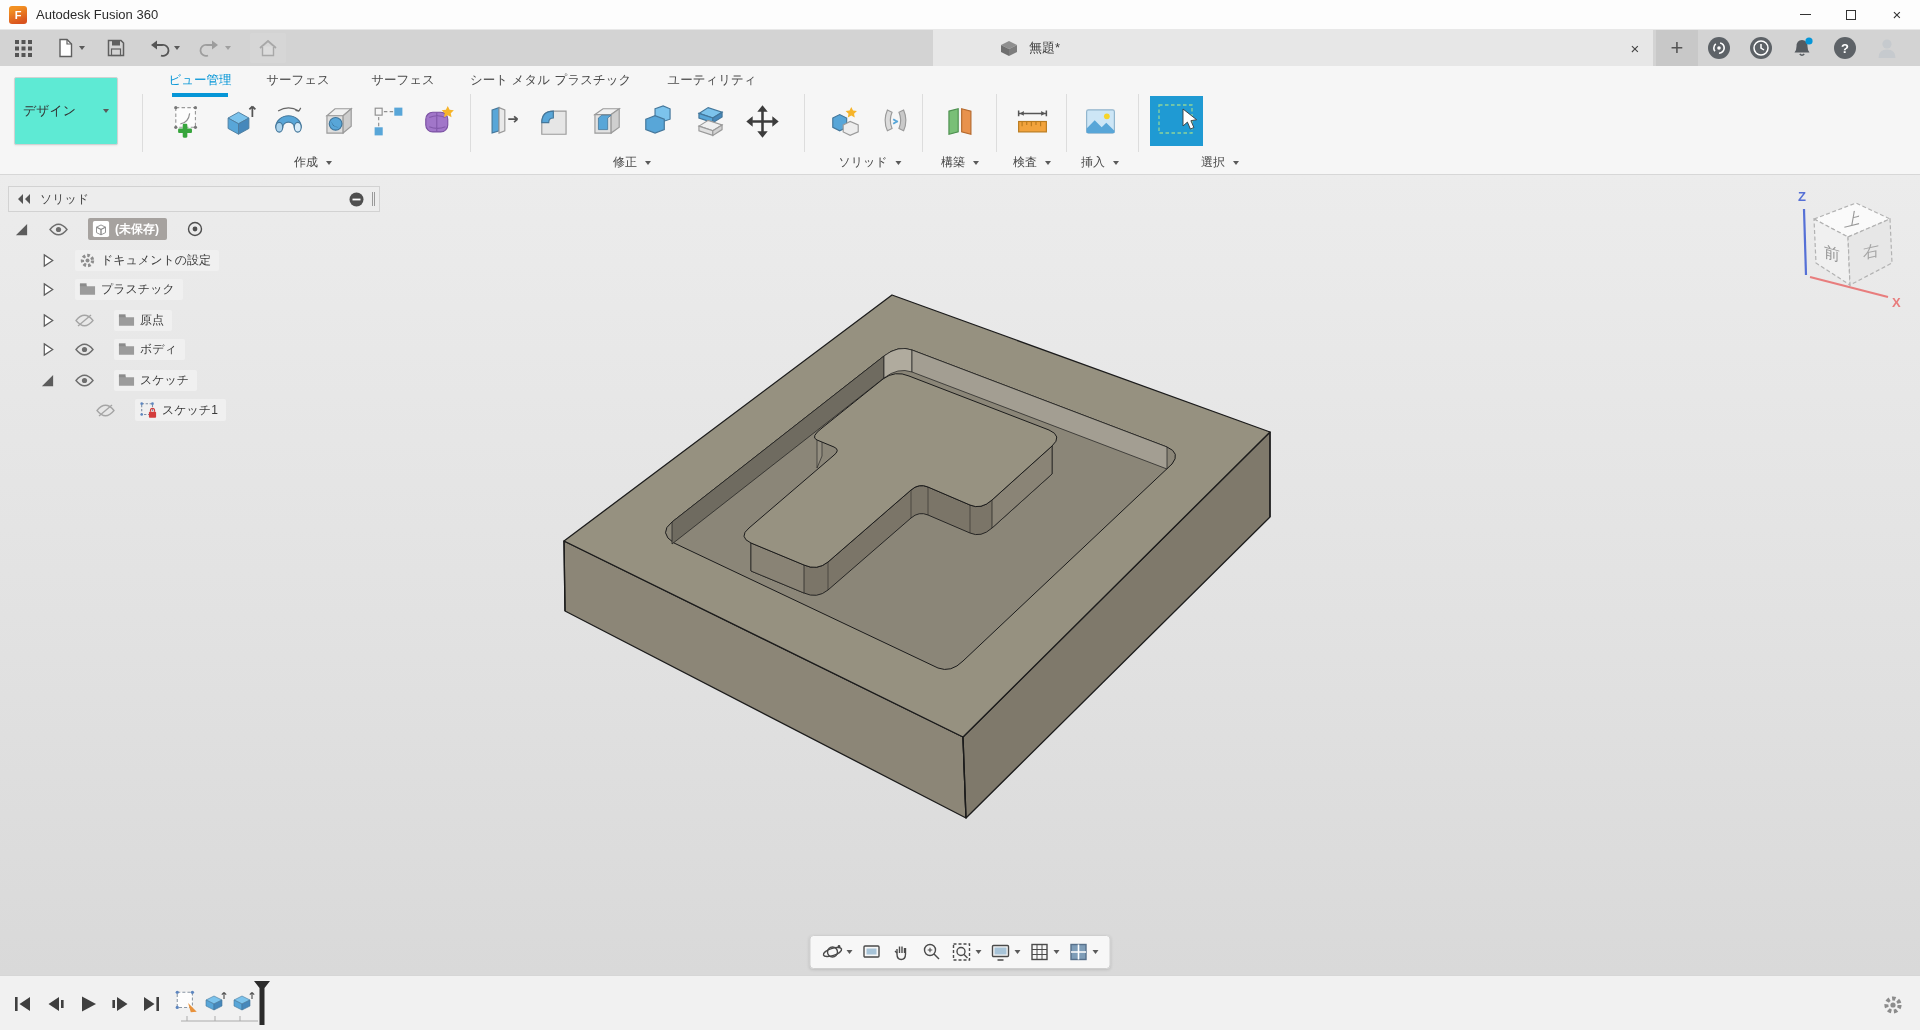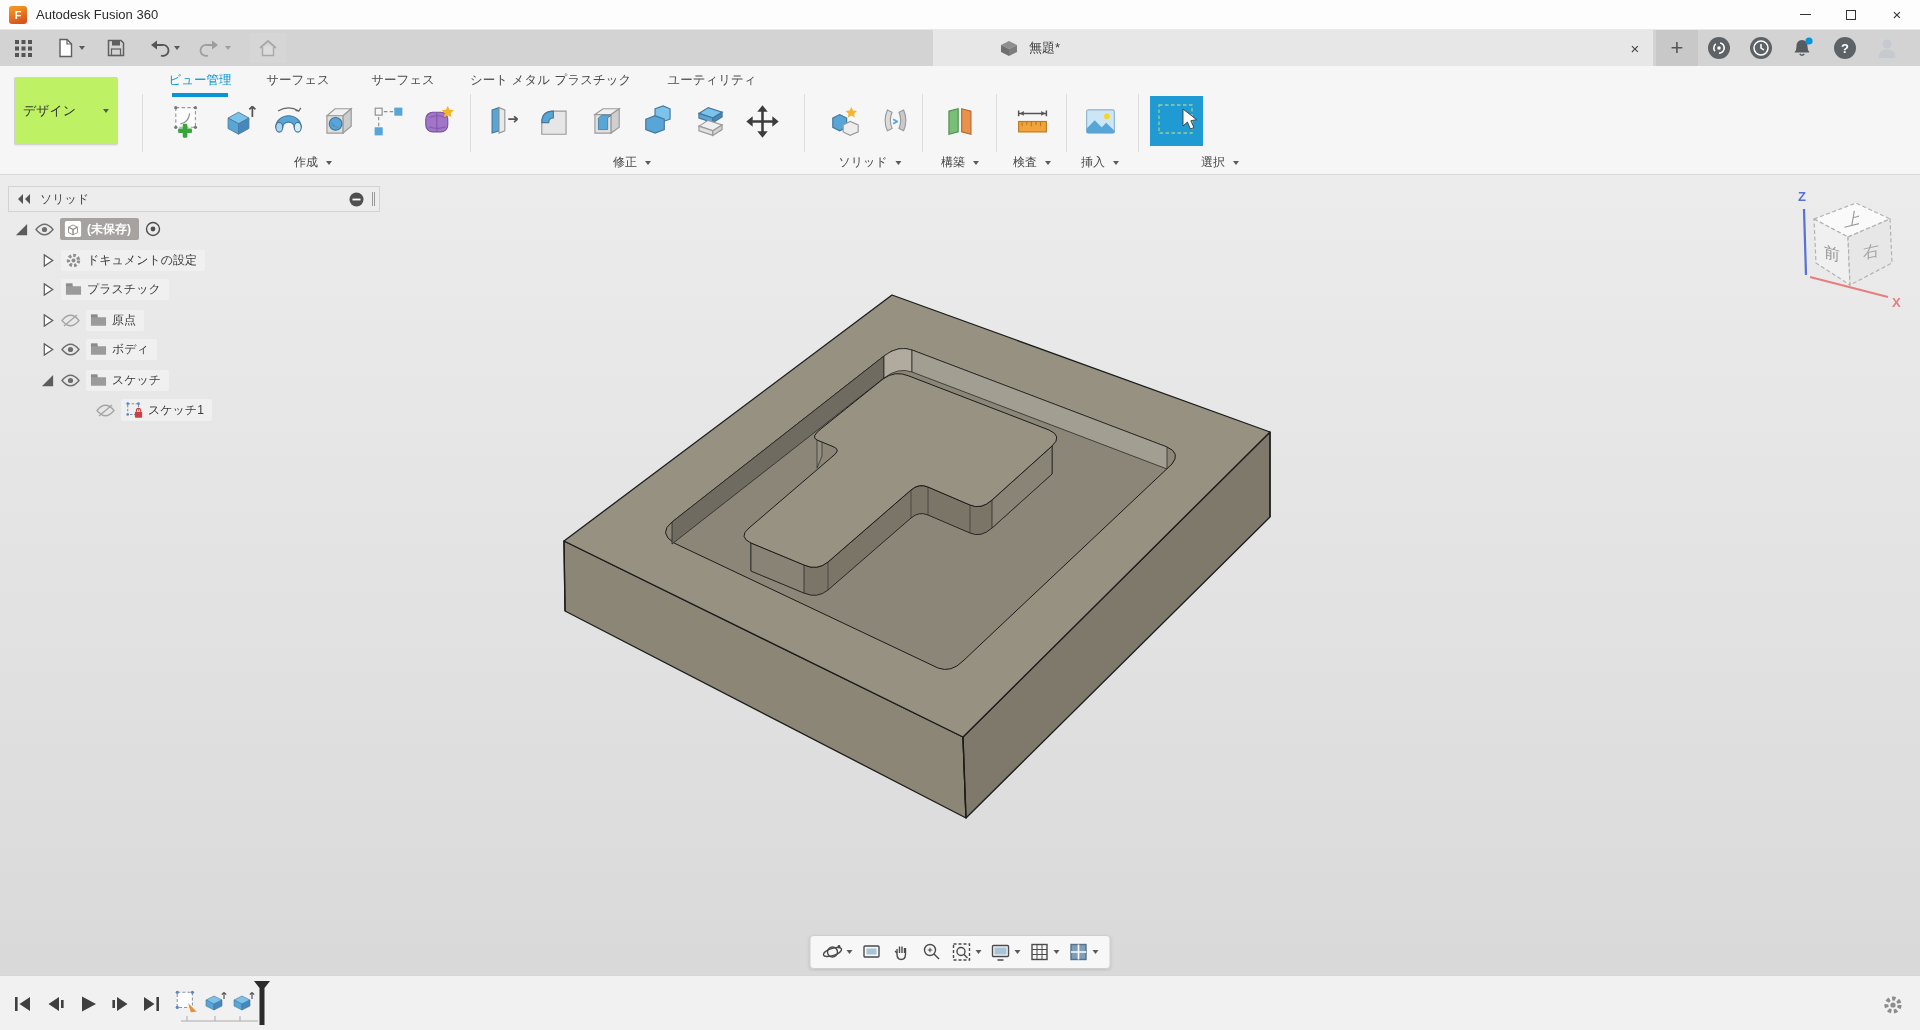--- a/index.html
+++ b/index.html
@@ -36,21 +36,21 @@
   .doc-close { margin-left:auto; margin-right:6px; width:24px; height:24px; display:flex;
     align-items:center; justify-content:center; font-size:15px; color:#444; }
   .new-tab { position:absolute; left:1656px; top:0; width:42px; height:36px; background:#c8c8c8;
     display:flex; align-items:center; justify-content:center; font-size:22px; color:#555; }
   .acct { position:absolute; top:0; height:36px; display:flex; align-items:center; }
   .acct-btn { width:42px; height:36px; display:flex; align-items:center; justify-content:center; }
 
   
   .ribbon { position:absolute; top:66px; left:0; width:1920px; height:109px; background:#f6f6f6;
     border-bottom:1px solid #d7d7d7; }
-  .workspace-btn { position:absolute; left:14px; top:11px; width:104px; height:68px; background:#bef264;
+  .workspace-btn { position:absolute; left:14px; top:11px; width:104px; height:68px; background:#5eead4;
     border:1px solid #d2d2d2; border-radius:2px; display:flex; align-items:center; justify-content:center;
     gap:24px; font-size:13px; color:#333; box-shadow:0 1px 2px rgba(0,0,0,.06); }
   .rtab { position:absolute; top:6px; transform:translateX(-50%); font-size:12.5px; color:#4c4c4c; white-space:nowrap; }
   .rtab.active { color:#0696d7; }
   .tab-underline { position:absolute; left:172px; top:27px; width:56px; height:4px; background:#0696d7; }
   .tool { position:absolute; top:30px; width:48px; height:50px; transform:translateX(-50%);
     display:flex; align-items:center; justify-content:center; border-radius:2px; }
   .tool svg { width:37px; height:37px; }
   .select-tool { position:absolute; left:1150px; top:30px; width:53px; height:50px; background:#1f9ad3; }
   .glabel { position:absolute; top:88px; transform:translateX(-50%); font-size:12px; color:#454545;
@@ -62,21 +62,21 @@
     background:linear-gradient(180deg,#ececec 0%,#e2e2e2 55%,#d9d9d9 100%); }
   .scene { position:absolute; inset:0; }
 
   
   .browser { position:absolute; left:0; top:0; width:400px; height:320px; }
   .br-header { position:absolute; left:8px; top:11px; width:372px; height:26px; background:#ededed;
     border:1px solid #d2d2d2; display:flex; align-items:center; }
   .br-title { font-size:12px; color:#444; margin-left:8px; }
   .br-minus { margin-left:auto; margin-right:8px; }
   .br-grip { width:3px; height:14px; border-left:1px solid #9a9a9a; border-right:1px solid #9a9a9a; margin-right:4px; }
-  .br-row { position:absolute; display:flex; align-items:center; height:24px; gap:6px; }
+  .br-row { position:absolute; display:flex; align-items:center; height:24px; gap:20px; }
   .pill { display:flex; align-items:center; gap:5px; background:#f0f0f0; padding:2px 8px 2px 4px;
     border-radius:2px; font-size:12px; color:#3a3a3a; white-space:nowrap; }
   .pill.rootpill { background:#a6a29f; color:#fff; font-weight:bold; }
 
   
   .viewcube { position:absolute; top:8px; right:12px; width:140px; height:135px; }
 
   
   .navbar { position:absolute; left:50%; transform:translateX(-50%); bottom:6px; height:34px;
     background:rgba(250,250,250,.92); border:1px solid #cfcfcf; border-radius:4px;

